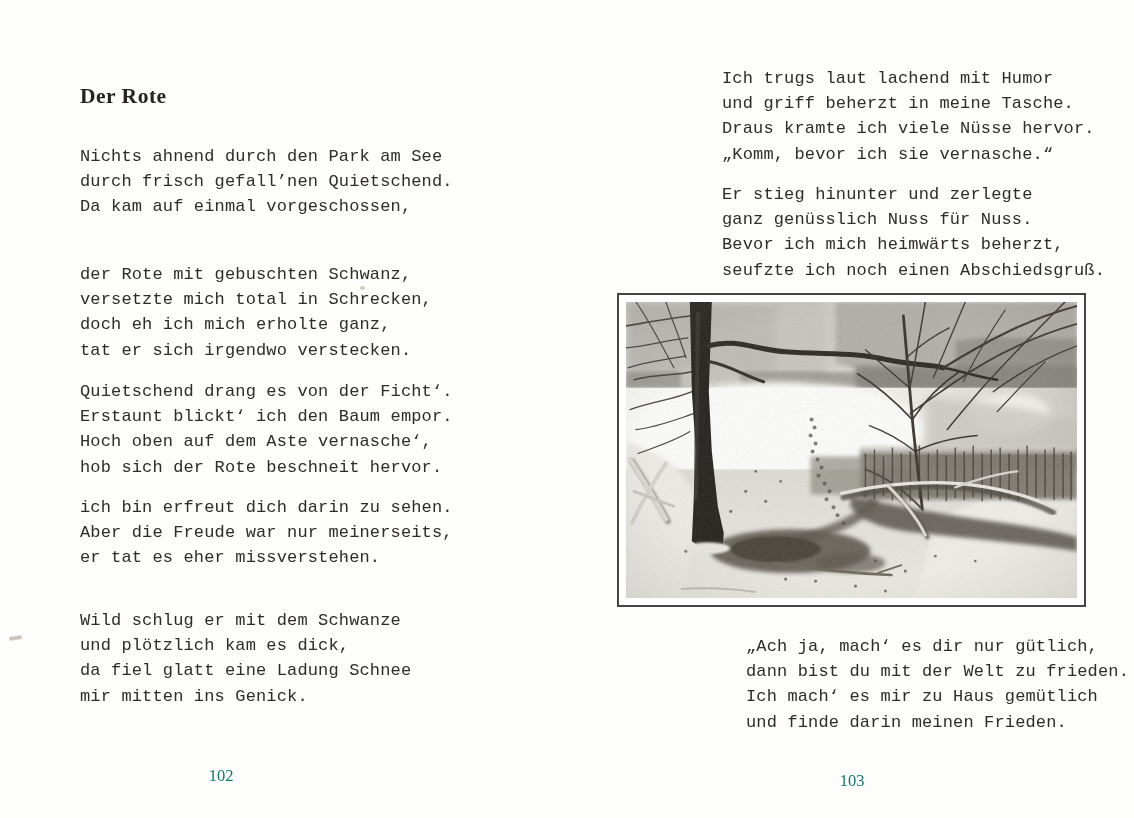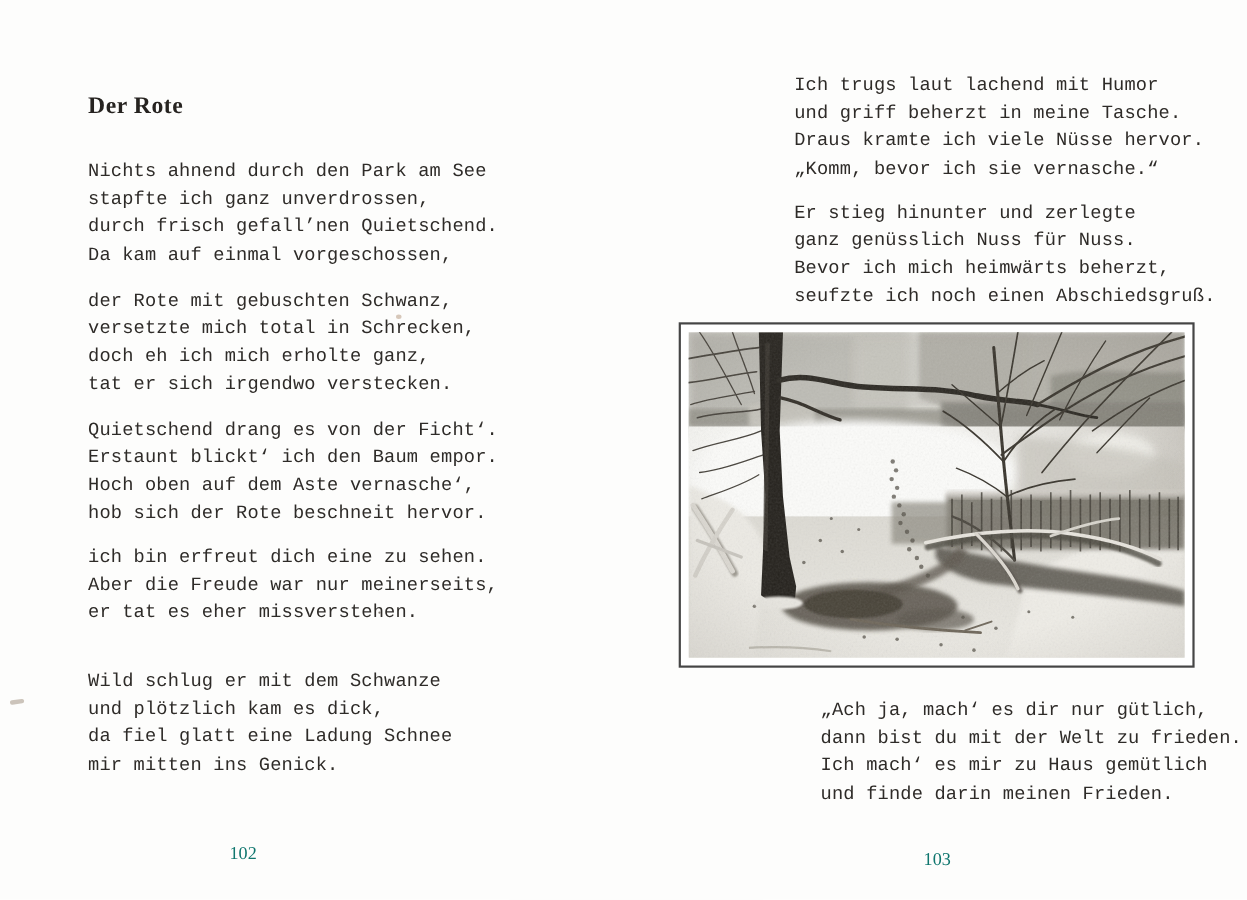--- a/index.html
+++ b/index.html
@@ -27,38 +27,37 @@
 </head>
 <body>
 
 <div class="spread">
 
   <section>
     <h1 class="poem-title">Der Rote</h1>
 
     <div class="stanza" style="left:80px;top:144px">
       <div class="poem-line">Nichts ahnend durch den Park am See</div>
-      <div class="poem-line">stapfte ich ganz unverdrossen,</div>
       <div class="poem-line">durch frisch gefall’nen Quietschend.</div>
       <div class="poem-line">Da kam auf einmal vorgeschossen,</div>
     </div>
     <div class="stanza" style="left:80px;top:262px">
       <div class="poem-line">der Rote mit gebuschten Schwanz,</div>
       <div class="poem-line">versetzte mich total in Schrecken,</div>
       <div class="poem-line">doch eh ich mich erholte ganz,</div>
       <div class="poem-line">tat er sich irgendwo verstecken.</div>
     </div>
     <div class="stanza" style="left:80px;top:379px">
       <div class="poem-line">Quietschend drang es von der Ficht‘.</div>
       <div class="poem-line">Erstaunt blickt‘ ich den Baum empor.</div>
       <div class="poem-line">Hoch oben auf dem Aste vernasche‘,</div>
       <div class="poem-line">hob sich der Rote beschneit hervor.</div>
     </div>
     <div class="stanza" style="left:80px;top:495px">
-      <div class="poem-line">ich bin erfreut dich eine zu sehen.</div>
+      <div class="poem-line">ich bin erfreut dich darin zu sehen.</div>
       <div class="poem-line">Aber die Freude war nur meinerseits,</div>
       <div class="poem-line">er tat es eher missverstehen.</div>
     </div>
     <div class="stanza" style="left:80px;top:608px">
       <div class="poem-line">Wild schlug er mit dem Schwanze</div>
       <div class="poem-line">und plötzlich kam es dick,</div>
       <div class="poem-line">da fiel glatt eine Ladung Schnee</div>
       <div class="poem-line">mir mitten ins Genick.</div>
     </div>
 

